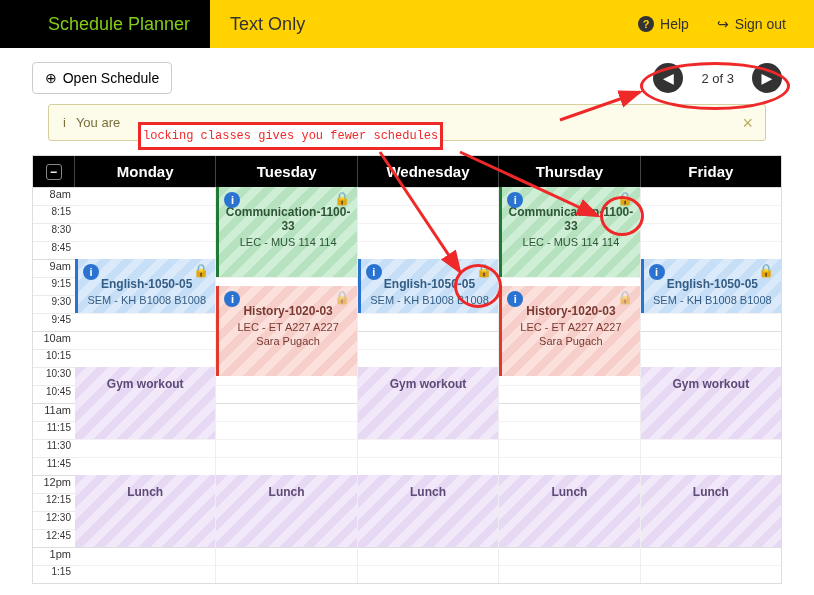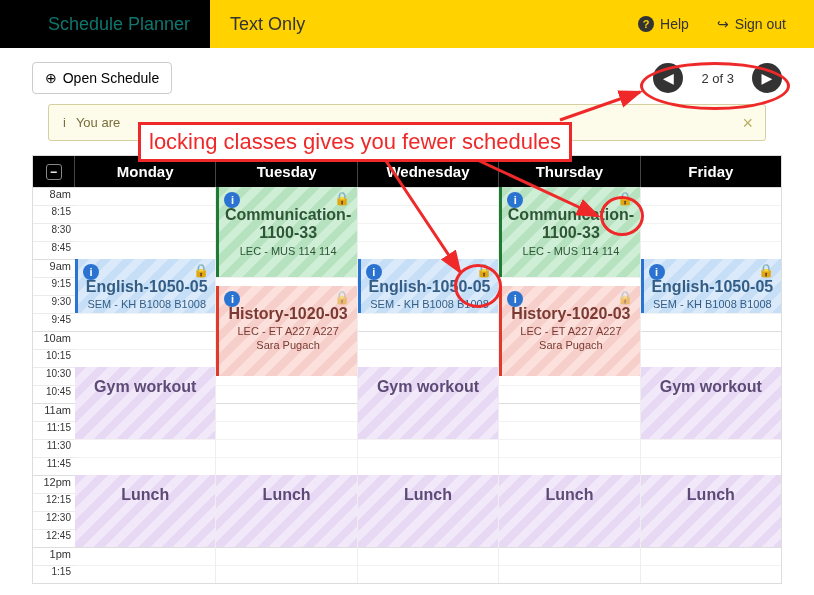--- a/index.html
+++ b/index.html
@@ -1,19 +1,19 @@
 <!DOCTYPE html>
 <html><head>
 <meta charset="utf-8">
 <style>
   * { box-sizing: border-box; margin: 0; padding: 0; }
   body { font-family: -apple-system, Helvetica, Arial, sans-serif; font-size: 13px; background: #fff; color: #333; }
 
   .topbar { background: #ffd200; height: 48px; display: flex; align-items: center; }
-  .brand { background: #000; color: #0f766e; height: 48px; display: flex; align-items: center; padding: 0 20px 0 48px; font-size: 18px; }
+  .brand { background: #000; color: #84cc16; height: 48px; display: flex; align-items: center; padding: 0 20px 0 48px; font-size: 18px; }
   .toplink { color: #333; margin-left: 20px; font-size: 18px; }
   .topbar-right { margin-left: auto; display: flex; gap: 28px; padding-right: 28px; font-size: 14px; }
   .topbar-right span { display: flex; align-items: center; gap: 6px; }
 
   .toolbar { background: #fff; padding: 14px 32px 10px 32px; display: flex; align-items: center; justify-content: space-between; }
   .btn { border: 1px solid #ccc; background: #fff; border-radius: 4px; padding: 7px 12px; font-size: 14px; display: inline-flex; align-items: center; gap: 6px; cursor: pointer; }
   .pager { display: flex; align-items: center; gap: 18px; }
   .navbtn { width: 30px; height: 30px; border-radius: 50%; background: #333; color: #fff; display: flex; align-items: center; justify-content: center; cursor: pointer; font-size: 14px; }
 
   .alert { margin: 0 48px 14px 48px; border: 1px solid #d6cf9f; background: #fdfbe9; color: #7a6d3b; padding: 10px 14px; border-radius: 3px; display: flex; align-items: center; gap: 10px; position: relative; }
@@ -35,33 +35,33 @@
   .rowline.hour { border-top: 1px solid #ddd; }
 
   .days { position: absolute; left: 42px; right: 0; top: 0; bottom: 0; display: flex; }
   .daycol { flex: 1; position: relative; border-right: 1px solid #eee; }
   .daycol:last-child { border-right: 0; }
 
   .event { position: absolute; left: 0; right: 0; overflow: hidden; font-size: 11px; text-align: center; padding-top: 3px; }
   .event .iico { position: absolute; left: 5px; top: 5px; width: 16px; height: 16px; background: #2b73d1; color: #fff; border-radius: 50%; font-size: 11px; font-weight: bold; display: flex; align-items: center; justify-content: center; }
   .event .lock { position: absolute; right: 6px; top: 4px; font-size: 13px; }
   .event .lock.greyed { opacity: .5; }
-  .event .ttl { font-weight: bold; margin-top: 16px; font-size: 16px; line-height: 1.15;}
+  .event .ttl { font-weight: bold; margin-top: 16px; font-size: 12px; line-height: 1.15;}
   .event .sub { font-size: 11px; margin-top: 2px; }
 
   .ev-comm { background: repeating-linear-gradient(135deg,#b7e2c0 0,#b7e2c0 8px,#cfeed6 8px,#cfeed6 16px); border-left: 3px solid #1f7a34; color:#2e5636;}
   .ev-eng  { background: repeating-linear-gradient(135deg,#c6dff6 0,#c6dff6 8px,#daeafa 8px,#daeafa 16px); border-left: 3px solid #2b73d1; color:#345d85;}
   .ev-hist { background: repeating-linear-gradient(135deg,#f6cfca 0,#f6cfca 8px,#fbe0dc 8px,#fbe0dc 16px); border-left: 3px solid #e03a2a; color:#7a3a32;}
   .ev-gym  { background: repeating-linear-gradient(135deg,#e7d9f4 0,#e7d9f4 8px,#f1e8fa 8px,#f1e8fa 16px); color:#5d4a76; font-weight:bold;}
   .ev-lun  { background: repeating-linear-gradient(135deg,#e7d9f4 0,#e7d9f4 8px,#f1e8fa 8px,#f1e8fa 16px); color:#5d4a76; font-weight:bold;}
   .ev-gym .ttl, .ev-lun .ttl { margin-top: 8px; }
 
   
   .anno { position: absolute; border: 3px solid #ef2929; border-radius: 50%; pointer-events: none; z-index: 50; }
-  .anno-box { position: absolute; border: 3px solid #ef2929; background: #fff; color: #ef2929; font-family: Liberation Sans, sans-serif; font-size: 22px; padding: 4px 8px; z-index: 55; }
+  .anno-box { position: absolute; border: 3px solid #ef2929; background: #fff; color: #ef2929; font-family: Liberation Mono, monospace; font-size: 12px; padding: 4px 2px; z-index: 55; }
   svg.arrows { position: absolute; left:0; top:0; pointer-events:none; z-index:40; }
 
   .icon-q { display:inline-flex; width:16px;height:16px;border-radius:50%;background:#333;color:#ffd200;align-items:center;justify-content:center;font-size:11px;font-weight:bold;}
 </style>
 </head>
 <body>
 
 <div class="topbar">
   <div class="brand">Schedule Planner</div>
   <div class="toplink">Text Only</div>

